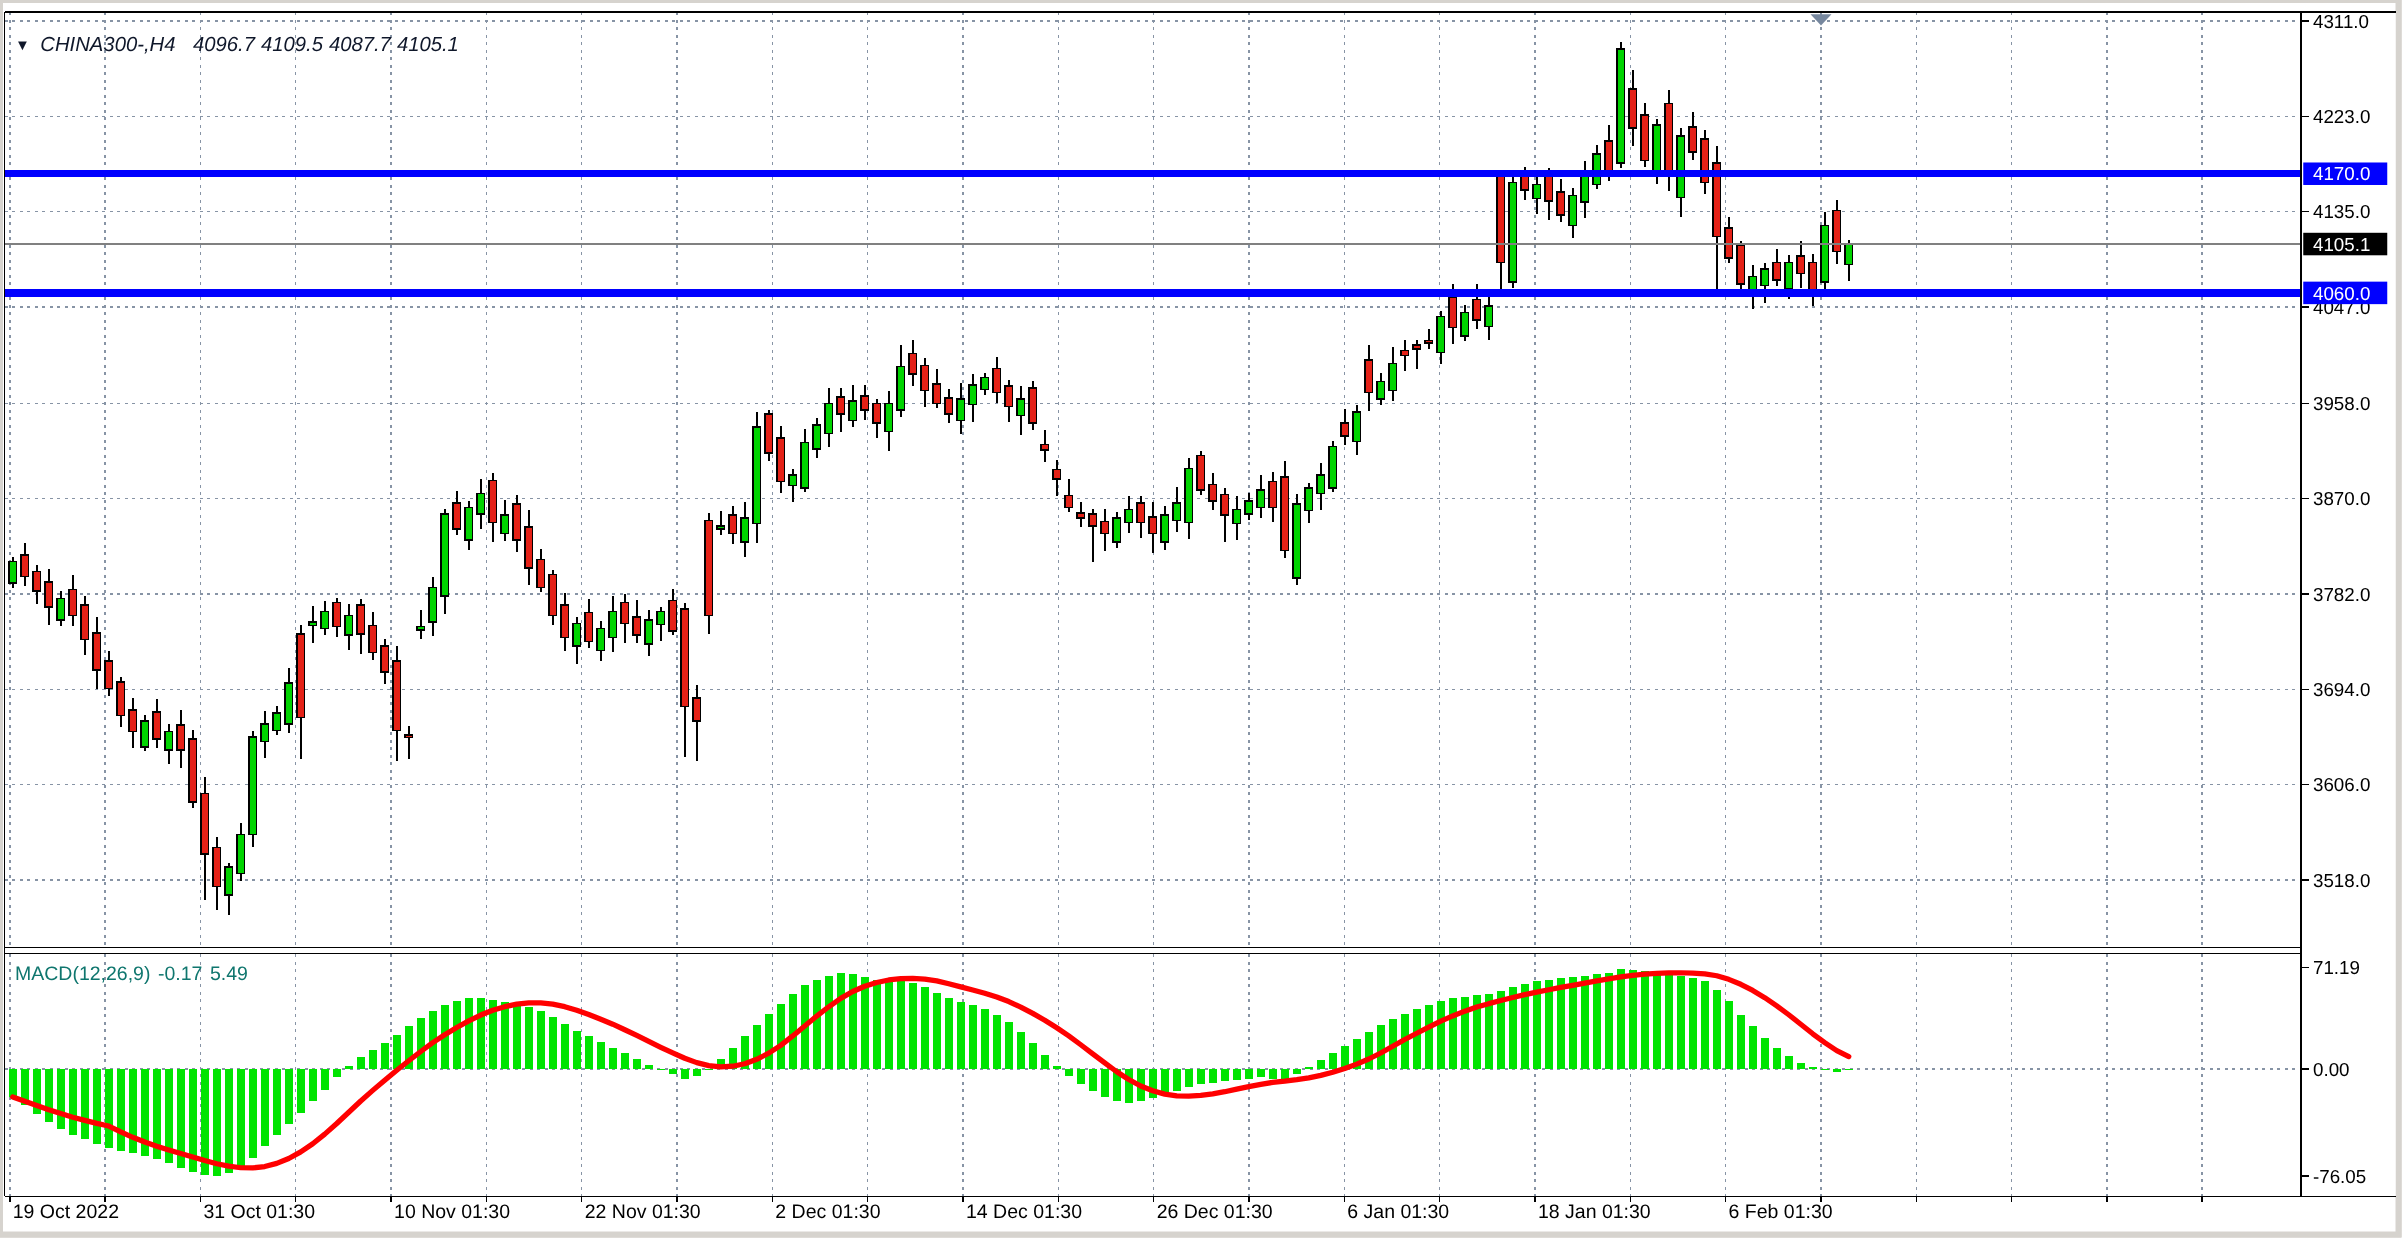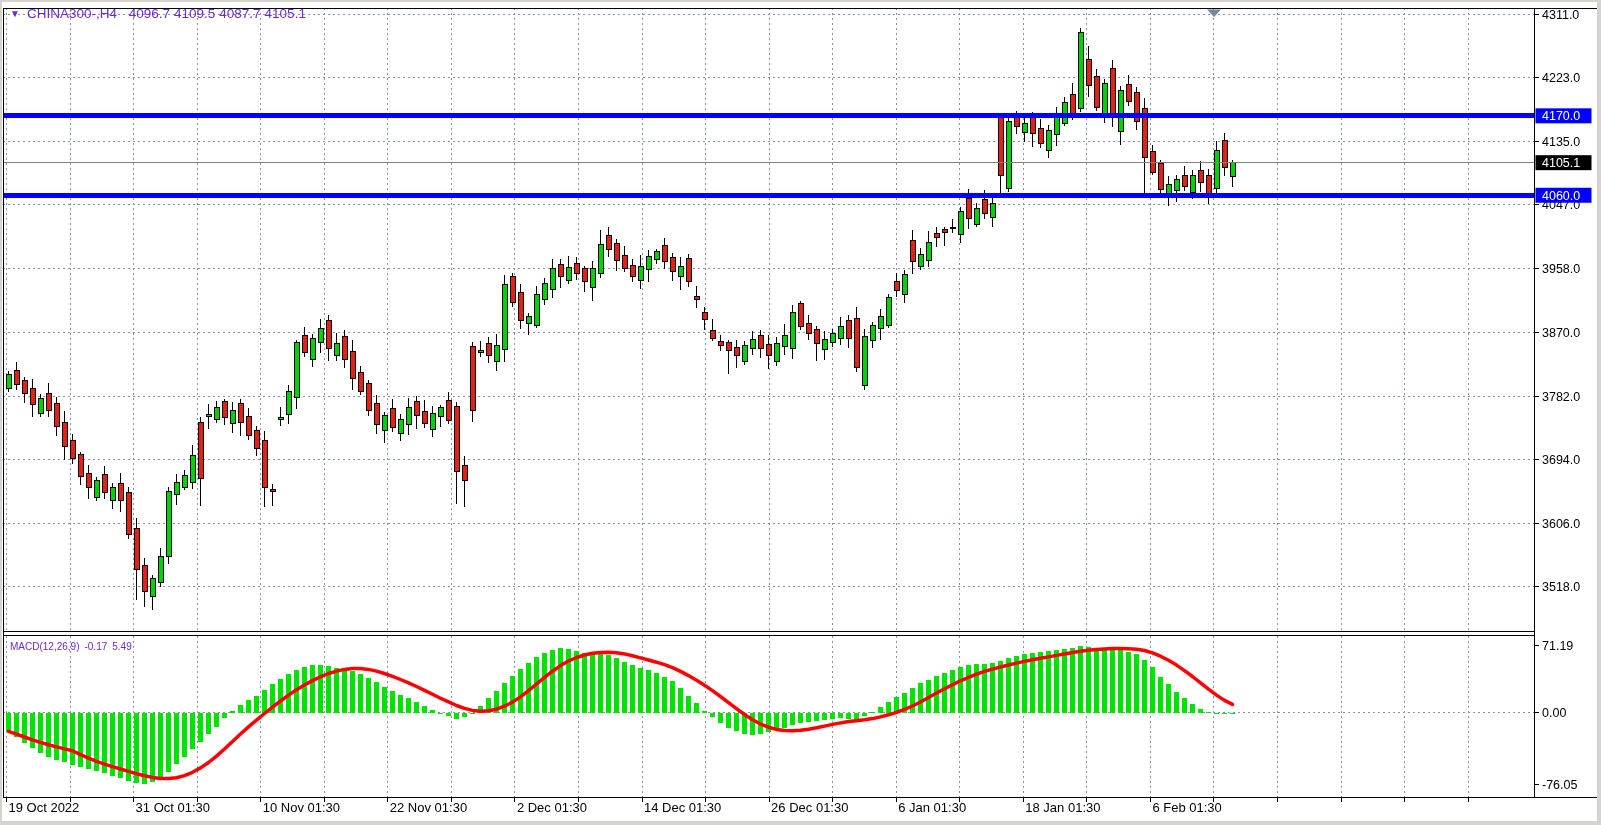--- a/index.html
+++ b/index.html
@@ -1,23 +1,23 @@
 <!DOCTYPE html>
 <html><head>
 <meta charset="utf-8">
 <style>
   html,body{margin:0;padding:0;background:#d6d3ce;}
   #app{position:relative;width:1601px;height:825px;background:#d6d3ce;
        font-family:"Liberation Sans",sans-serif;overflow:hidden;}
   #frame{position:absolute;left:2px;top:2px;width:1595px;height:819px;background:#ffffff;}
   svg{position:absolute;left:0;top:0;}
-  .hdr{position:absolute;left:10px;top:6px;font-size:13.5px;color:#6d28d9;white-space:pre;z-index:5;}
+  .hdr{position:absolute;left:10px;top:22px;font-size:13.5px;color:#0f172a;white-space:pre;z-index:5;font-style:italic;}
   .hdr .tri{font-size:10px;margin-right:7px;position:relative;top:-1px;}
   .hdr span{margin-right:4px;}
-  .macd-lbl{position:absolute;left:10px;top:641px;font-size:10px;color:#6d28d9;z-index:5;white-space:pre;}
+  .macd-lbl{position:absolute;left:10px;top:641px;font-size:13px;color:#0f766e;z-index:5;white-space:pre;}
   .macd-lbl span{margin-right:5px;}
 </style>
 </head>
 <body>
 
 <div id="app">
   <div id="frame"></div>
 
   <svg id="cv" width="1601" height="825">
       <rect x="3" y="8" width="1531" height="789.5" fill="#ffffff"></rect>

